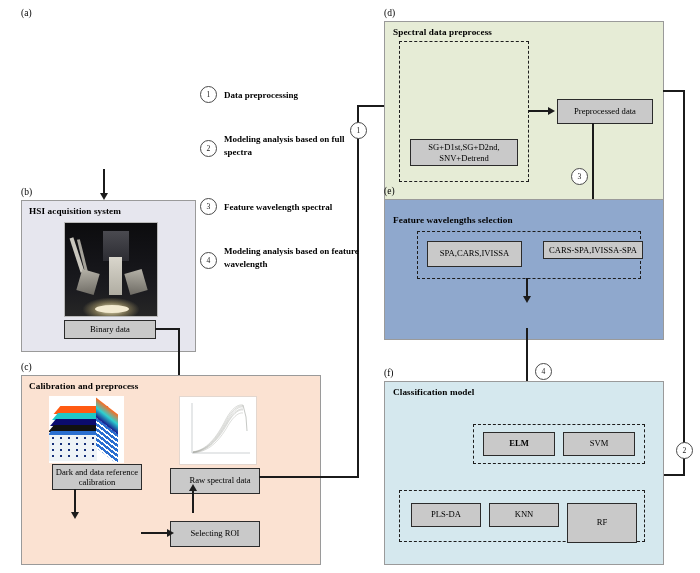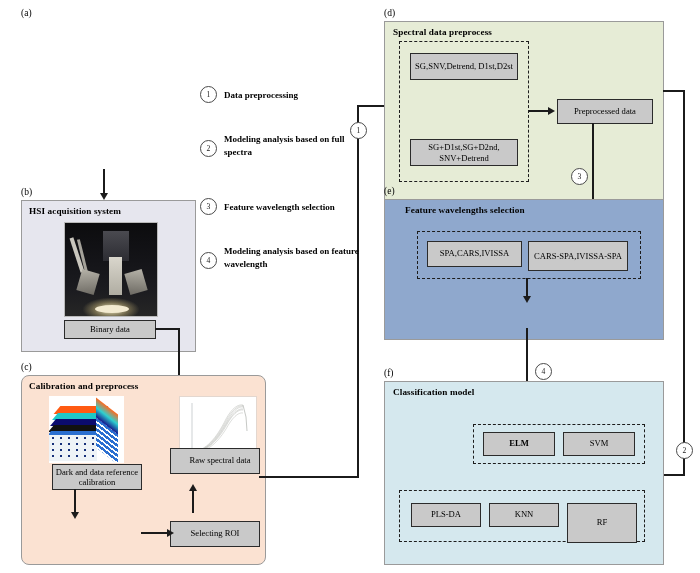--- a/index.html
+++ b/index.html
@@ -65,21 +65,21 @@
 
     <div class="node" style="left:42px;top:119px;width:92px;height:19px;font-family:Liberation Serif, serif;">Binary data</div>
   </div>
 
   <div class="ln lnh" style="left:155px;top:328px;width:25px;"></div>
   <div class="ln lnv" style="left:178px;top:328px;height:147px;"></div>
   <div class="ln lnh" style="left:130px;top:474px;width:50px;"></div>
   <div class="arr arr-l" style="left:125px;top:470.5px;"></div>
 
   <div class="panel-tag" style="left:21px;top:362px;">(c)</div>
-  <div class="panel" id="pc" style="left:21px;top:375px;width:245px;height:190px;background:#fbe2d2;border-radius:8px;">
+  <div class="panel" id="pc" style="left:21px;top:375px;width:300px;height:190px;background:#fbe2d2;">
     <div class="panel-title" style="left:7px;top:5px;">Calibration and preprocess</div>
 
     <div class="photo" style="left:27px;top:20px;width:75px;height:67px;background:#ffffff;">
       <div style="position:absolute;left:8px;top:10px;width:48px;height:8px;background:#ff5a12;transform:skewX(-40deg);"></div>
       <div style="position:absolute;left:6px;top:17px;width:48px;height:7px;background:#1ec8c8;transform:skewX(-40deg);"></div>
       <div style="position:absolute;left:4px;top:23px;width:48px;height:7px;background:#0b0b6e;transform:skewX(-40deg);"></div>
       <div style="position:absolute;left:2px;top:29px;width:48px;height:7px;background:#111111;transform:skewX(-40deg);"></div>
       <div style="position:absolute;left:0px;top:35px;width:48px;height:5px;background:#2b6fd0;transform:skewX(-40deg);"></div>
       <div style="position:absolute;left:0px;top:39px;width:48px;height:26px;background:#eef3f7;"></div>
       <div style="position:absolute;left:0px;top:39px;width:48px;height:26px;
@@ -101,21 +101,21 @@
           <path d="M13,55.2 C26,54 36,45 46,27.5 C52,17 58,11 63,12"></path>
           <path d="M13,55.8 C26,55 36,48 46,32 C52,21 58,15 63,16"></path>
           <path d="M13,54.8 C26,53 36,42 46,22 C52,11 58,7 63,8"></path>
         </g>
         <path d="M63,8 L66,20 L67,34" stroke="#6f736c" stroke-width="0.4" fill="none"></path>
       </svg>
     </div>
 
     <div class="node" style="left:30px;top:88px;width:90px;height:26px;line-height:1.2;">Dark and data reference calibration</div>
     <div class="node" style="left:148px;top:145px;width:90px;height:26px;">Selecting ROI</div>
-    <div class="node" style="left:148px;top:72px;width:90px;height:26px;padding-left:12px;">Raw spectral data</div>
+    <div class="node" style="left:148px;top:92px;width:90px;height:26px;padding-left:12px;">Raw spectral data</div>
   </div>
 
   <div class="ln lnv" style="left:74px;top:489px;height:24px;"></div>
   <div class="arr arr-d" style="left:70.5px;top:512px;"></div>
 
   <div class="ln lnh" style="left:141px;top:532px;width:28px;"></div>
   <div class="arr arr-r" style="left:167px;top:528.5px;"></div>
 
   <div class="ln lnv" style="left:192px;top:489px;height:24px;"></div>
   <div class="arr arr-u" style="left:188.5px;top:484px;"></div>
@@ -126,31 +126,30 @@
   <div class="arr arr-r" style="left:391px;top:101.5px;"></div>
   <div class="circ" style="left:350px;top:122px;">1</div>
 
   <div class="circ" style="left:200px;top:86px;">1</div>
   <div class="legend-txt" style="left:224px;top:89px;width:150px;">Data preprocessing</div>
 
   <div class="circ" style="left:200px;top:140px;">2</div>
   <div class="legend-txt" style="left:224px;top:133px;width:135px;">Modeling analysis based on full spectra</div>
 
   <div class="circ" style="left:200px;top:198px;">3</div>
-  <div class="legend-txt" style="left:224px;top:201px;width:150px;">Feature wavelength selection</div>
+  <div class="legend-txt" style="left:224px;top:201px;width:150px;">Feature wavelength spectral</div>
 
   <div class="circ" style="left:200px;top:252px;">4</div>
   <div class="legend-txt" style="left:224px;top:245px;width:135px;">Modeling analysis based on feature wavelength</div>
 
   <div class="panel-tag" style="left:384px;top:8px;">(d)</div>
   <div class="panel" id="pd" style="left:384px;top:21px;width:280px;height:186px;background:#e6ecd6;">
     <div class="panel-title" style="left:8px;top:5px;">Spectral data preprocess</div>
 
     <div class="dashbox" style="left:14px;top:19px;width:130px;height:141px;"></div>
-    <div class="node" style="left:25px;top:31px;width:108px;height:27px;line-height:1.2;">SG,SNV,Detrend, D1st,D2st</div>
     <div class="node" style="left:25px;top:117px;width:108px;height:27px;line-height:1.2;">SG+D1st,SG+D2nd, SNV+Detrend</div>
 
     <div class="node" style="left:172px;top:77px;width:96px;height:25px;">Preprocessed data</div>
   </div>
 
   <div class="ln lnh" style="left:528px;top:110px;width:22px;"></div>
   <div class="arr arr-r" style="left:548px;top:106.5px;"></div>
 
   <div class="ln lnv" style="left:592px;top:123px;height:95px;"></div>
   <div class="ln lnh" style="left:520px;top:216px;width:74px;"></div>
@@ -159,25 +158,25 @@
   <div class="circ" style="left:571px;top:168px;">3</div>
 
   <div class="ln lnh" style="left:663px;top:90px;width:22px;"></div>
   <div class="ln lnv" style="left:683px;top:90px;height:385px;"></div>
   <div class="ln lnh" style="left:645px;top:474px;width:40px;"></div>
   <div class="arr arr-l" style="left:640px;top:470.5px;"></div>
   <div class="circ" style="left:676px;top:442px;">2</div>
 
   <div class="panel-tag" style="left:384px;top:186px;">(e)</div>
   <div class="panel" id="pe" style="left:384px;top:199px;width:280px;height:141px;background:#8fa8cd;">
-    <div class="panel-title" style="left:8px;top:5px;margin-left:12px;">Feature wavelengths selection</div>
+    <div class="panel-title" style="left:8px;top:15px;">Feature wavelengths selection</div>
 
     <div class="dashbox" style="left:32px;top:31px;width:224px;height:48px;"></div>
     <div class="node" style="left:42px;top:41px;width:95px;height:26px;">SPA,CARS,IVISSA</div>
-    <div class="node" style="left:143px;top:41px;width:100px;height:30px;line-height:1.2;">CARS-SPA,IVISSA-SPA</div>
+    <div class="node" style="left:158px;top:41px;width:100px;height:18px;line-height:1.2;">CARS-SPA,IVISSA-SPA</div>
 
   </div>
 
   <div class="ln lnv" style="left:526px;top:278px;height:19px;"></div>
   <div class="arr arr-d" style="left:522.5px;top:296px;"></div>
 
   <div class="ln lnv" style="left:526px;top:328px;height:99px;"></div>
   <div class="arr arr-d" style="left:522.5px;top:425px;"></div>
   <div class="circ" style="left:535px;top:363px;">4</div>
 

